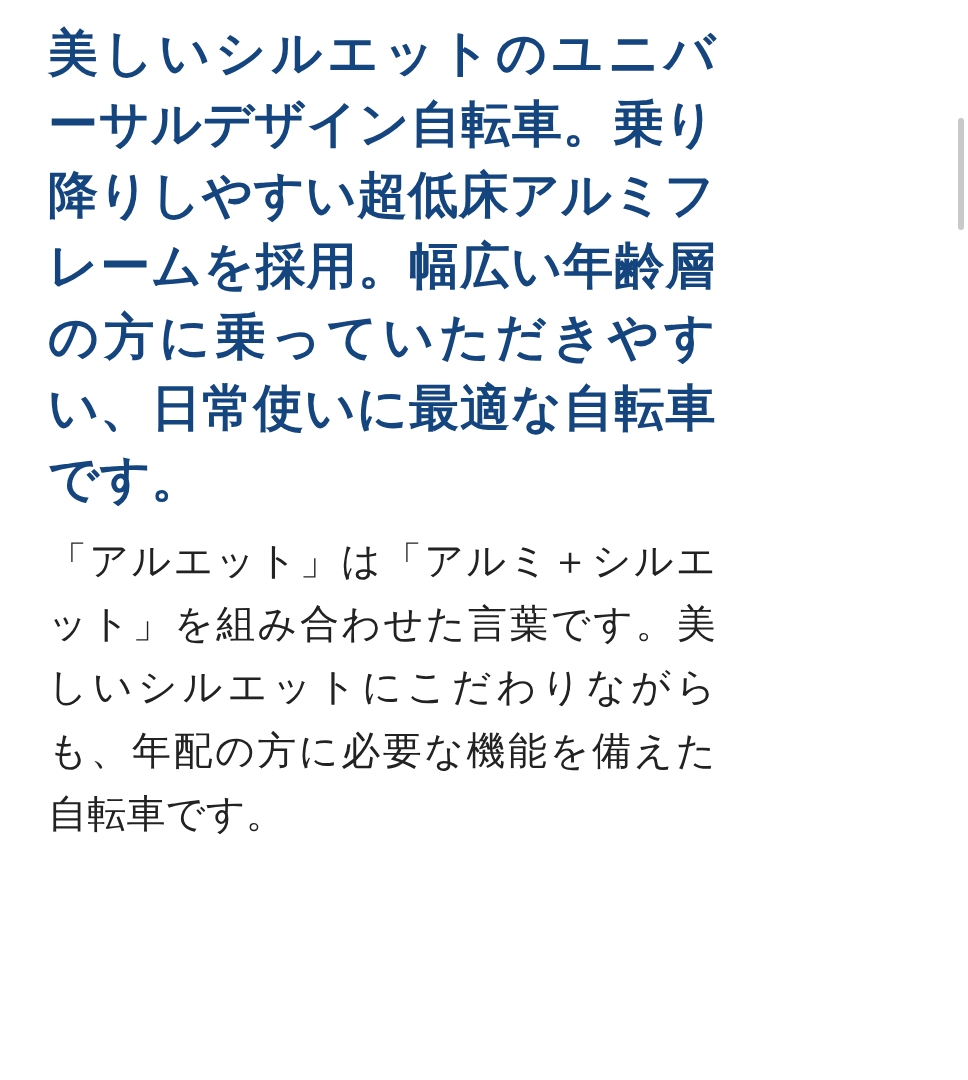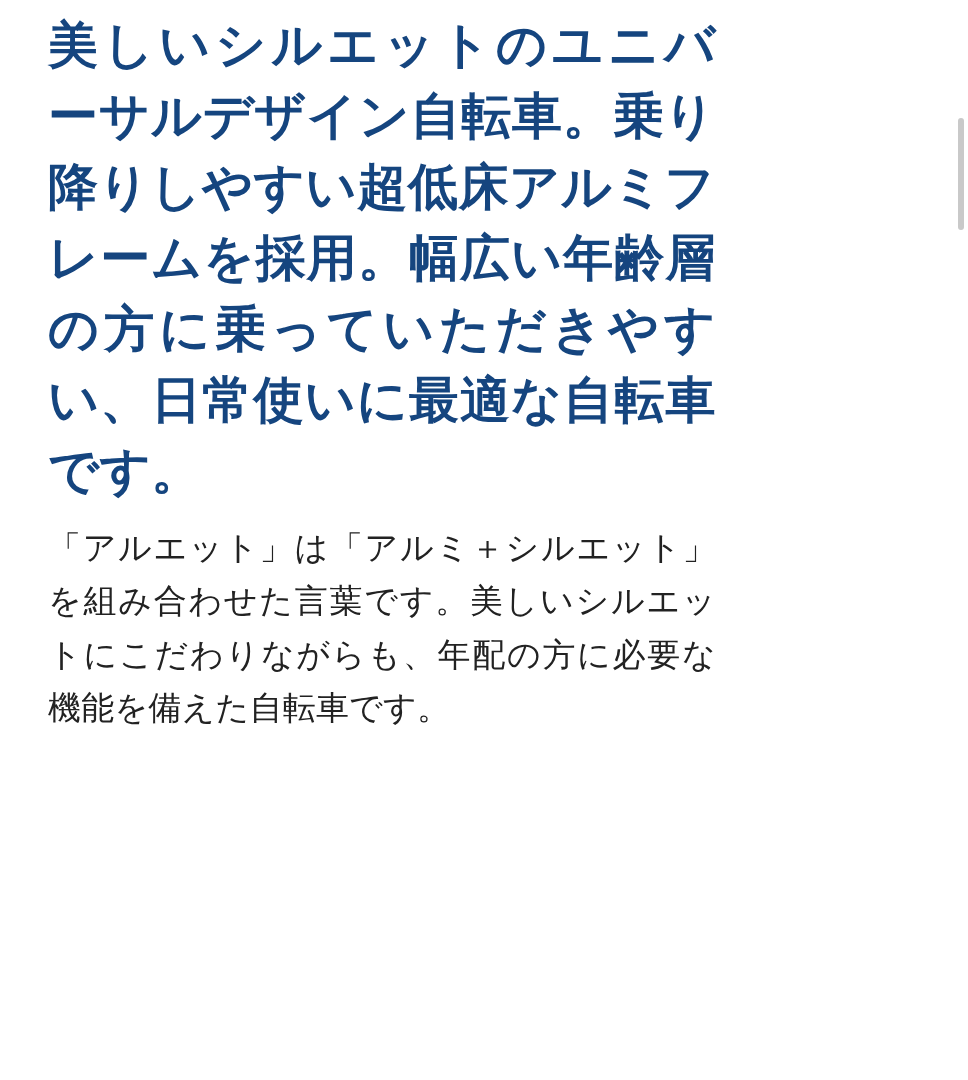--- a/index.html
+++ b/index.html
@@ -12,38 +12,38 @@
     height: 1080px;
     overflow: hidden;
     font-family: "Liberation Sans", "DejaVu Sans", sans-serif;
     position: relative;
   }
 
   .page {
     box-sizing: border-box;
     width: 768px;
     height: 1080px;
-    padding: 10px 52px 0 48px;
+    padding: 18px 52px 0 48px;
     position: relative;
   }
 
   .headline {
     color: #15457f;
     font-weight: bold;
     font-size: 50px;
     line-height: 1.42;
     letter-spacing: 0.5px;
     margin: 0 0 14px 0;
     text-align: justify;
     text-justify: inter-character;
   }
 
   .body-paragraph {
     color: #222222;
-    font-size: 33px;
+    font-size: 39px;
     line-height: 1.62;
     margin: 0;
     text-align: justify;
     text-justify: inter-character;
     letter-spacing: 0.2px;
   }
 
   .paragraph-gap {
     height: 56px;
   }

